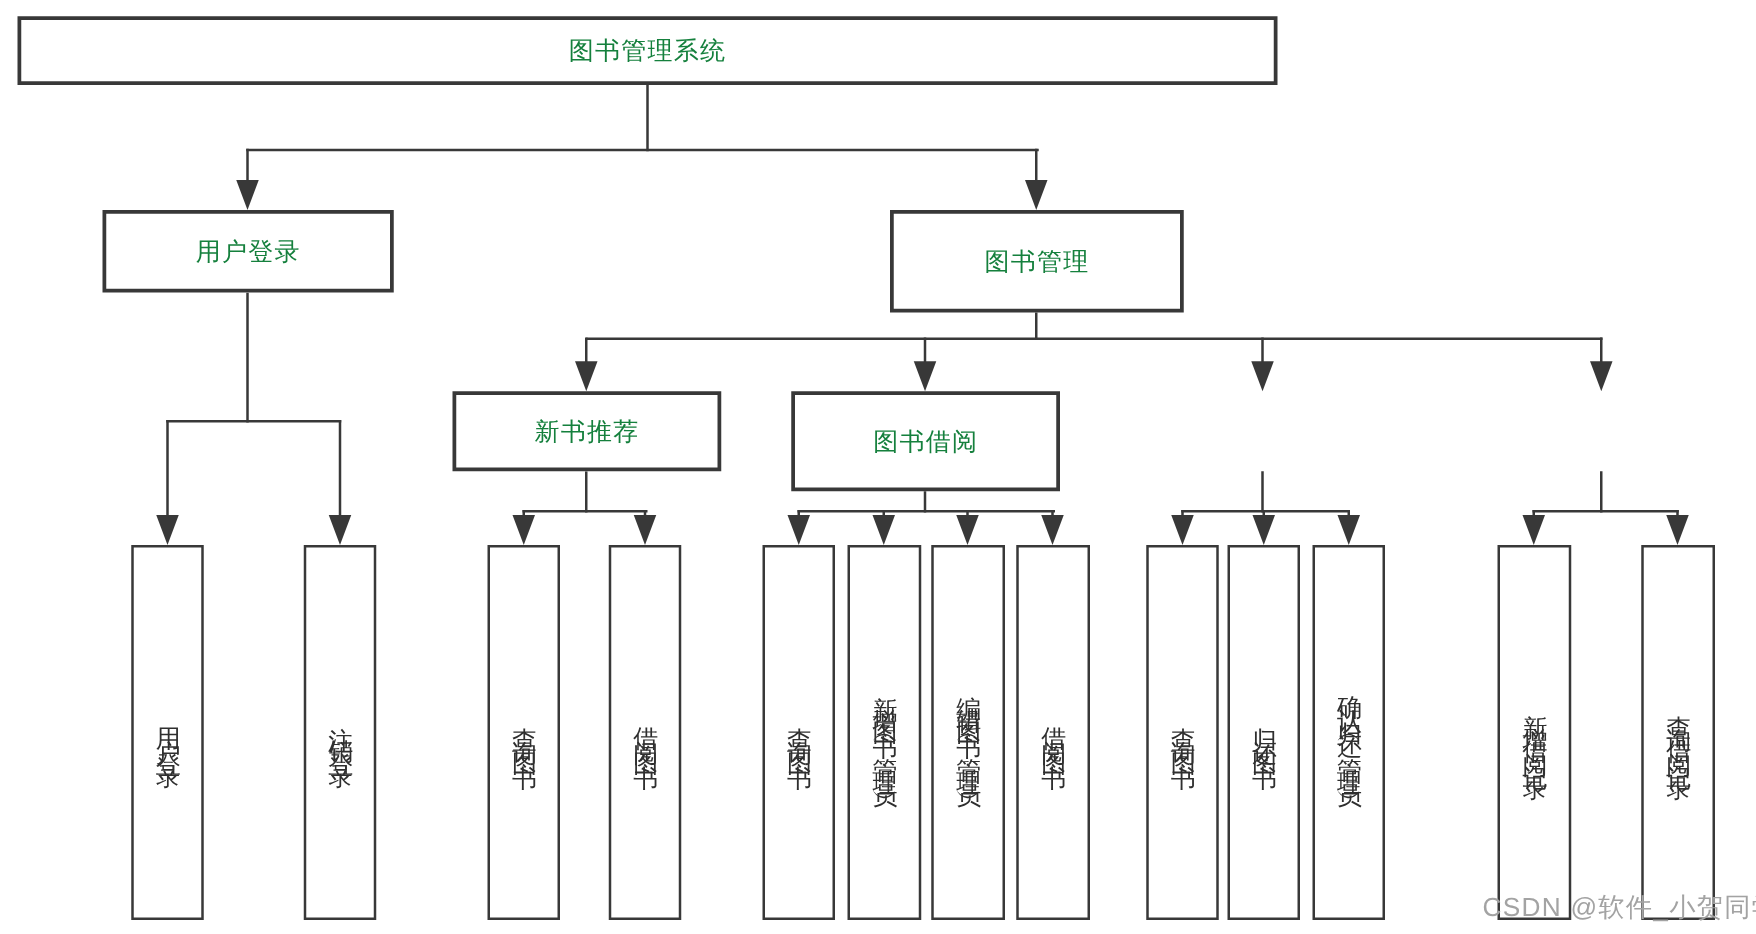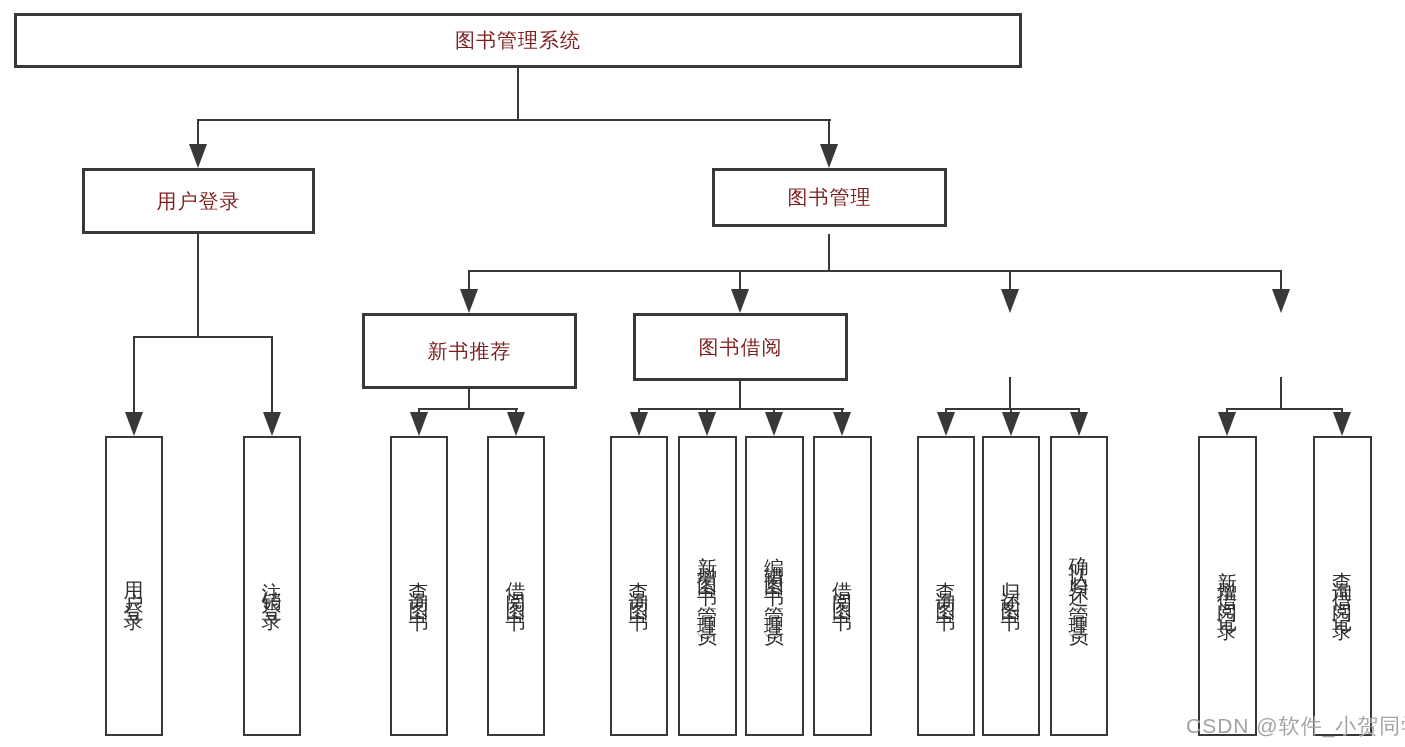--- a/index.html
+++ b/index.html
@@ -23,21 +23,21 @@
     border: 3px solid #383838;
     box-sizing: border-box;
     display: flex;
     align-items: center;
     justify-content: center;
     z-index: 2;
   }
   .box .lbl {
     font-size: 20px;
     letter-spacing: 1px;
-    color: #7f1d1d;
+    color: #15803d;
     white-space: nowrap;
   }
   .leaf {
     border-width: 2.5px;
   }
   .leaf .vlbl {
     writing-mode: vertical-rl;
     text-orientation: mixed;
     font-size: 20px;
     line-height: 1;
@@ -94,21 +94,21 @@
     <i class="hl" style="left:197px;top:119px;width:634px"></i>
     <i class="vl" style="left:197px;top:119px;height:28px"></i>
     <i class="ah" style="left:189px;top:144px"></i>
     <i class="vl" style="left:828px;top:119px;height:28px"></i>
     <i class="ah" style="left:820px;top:144px"></i>
   </div>
 
   <div class="box" style="left:82px;top:168px;width:233px;height:66px">
     <span class="lbl">用户登录</span>
   </div>
-  <div class="box" style="left:712px;top:168px;width:235px;height:59px">
+  <div class="box" style="left:712px;top:168px;width:235px;height:82px">
     <span class="lbl">图书管理</span>
   </div>
 
   <div>
     <i class="vl" style="left:197px;top:234px;height:104px"></i>
     <i class="hl" style="left:133px;top:336px;width:140px"></i>
     <i class="vl" style="left:133px;top:336px;height:80px"></i>
     <i class="ah" style="left:125px;top:412px"></i>
     <i class="vl" style="left:271px;top:336px;height:80px"></i>
     <i class="ah" style="left:263px;top:412px"></i>
@@ -120,24 +120,24 @@
     <i class="vl" style="left:468px;top:270px;height:22px"></i>
     <i class="ah" style="left:460px;top:289px"></i>
     <i class="vl" style="left:739px;top:270px;height:22px"></i>
     <i class="ah" style="left:731px;top:289px"></i>
     <i class="vl" style="left:1009px;top:270px;height:22px"></i>
     <i class="ah" style="left:1001px;top:289px"></i>
     <i class="vl" style="left:1280px;top:270px;height:22px"></i>
     <i class="ah" style="left:1272px;top:289px"></i>
   </div>
 
-  <div class="box" style="left:362px;top:313px;width:215px;height:76px">
+  <div class="box" style="left:362px;top:313px;width:215px;height:64px">
     <span class="lbl">新书推荐</span>
   </div>
-  <div class="box" style="left:633px;top:313px;width:215px;height:68px">
+  <div class="box" style="left:633px;top:313px;width:215px;height:80px">
     <span class="lbl">图书借阅</span>
   </div>
 
   <div>
     <i class="vl" style="left:468px;top:377px;height:33px"></i>
     <i class="hl" style="left:418px;top:408px;width:100px"></i>
     <i class="vl" style="left:418px;top:408px;height:10px"></i>
     <i class="ah" style="left:410px;top:412px"></i>
     <i class="vl" style="left:515px;top:408px;height:10px"></i>
     <i class="ah" style="left:507px;top:412px"></i>

